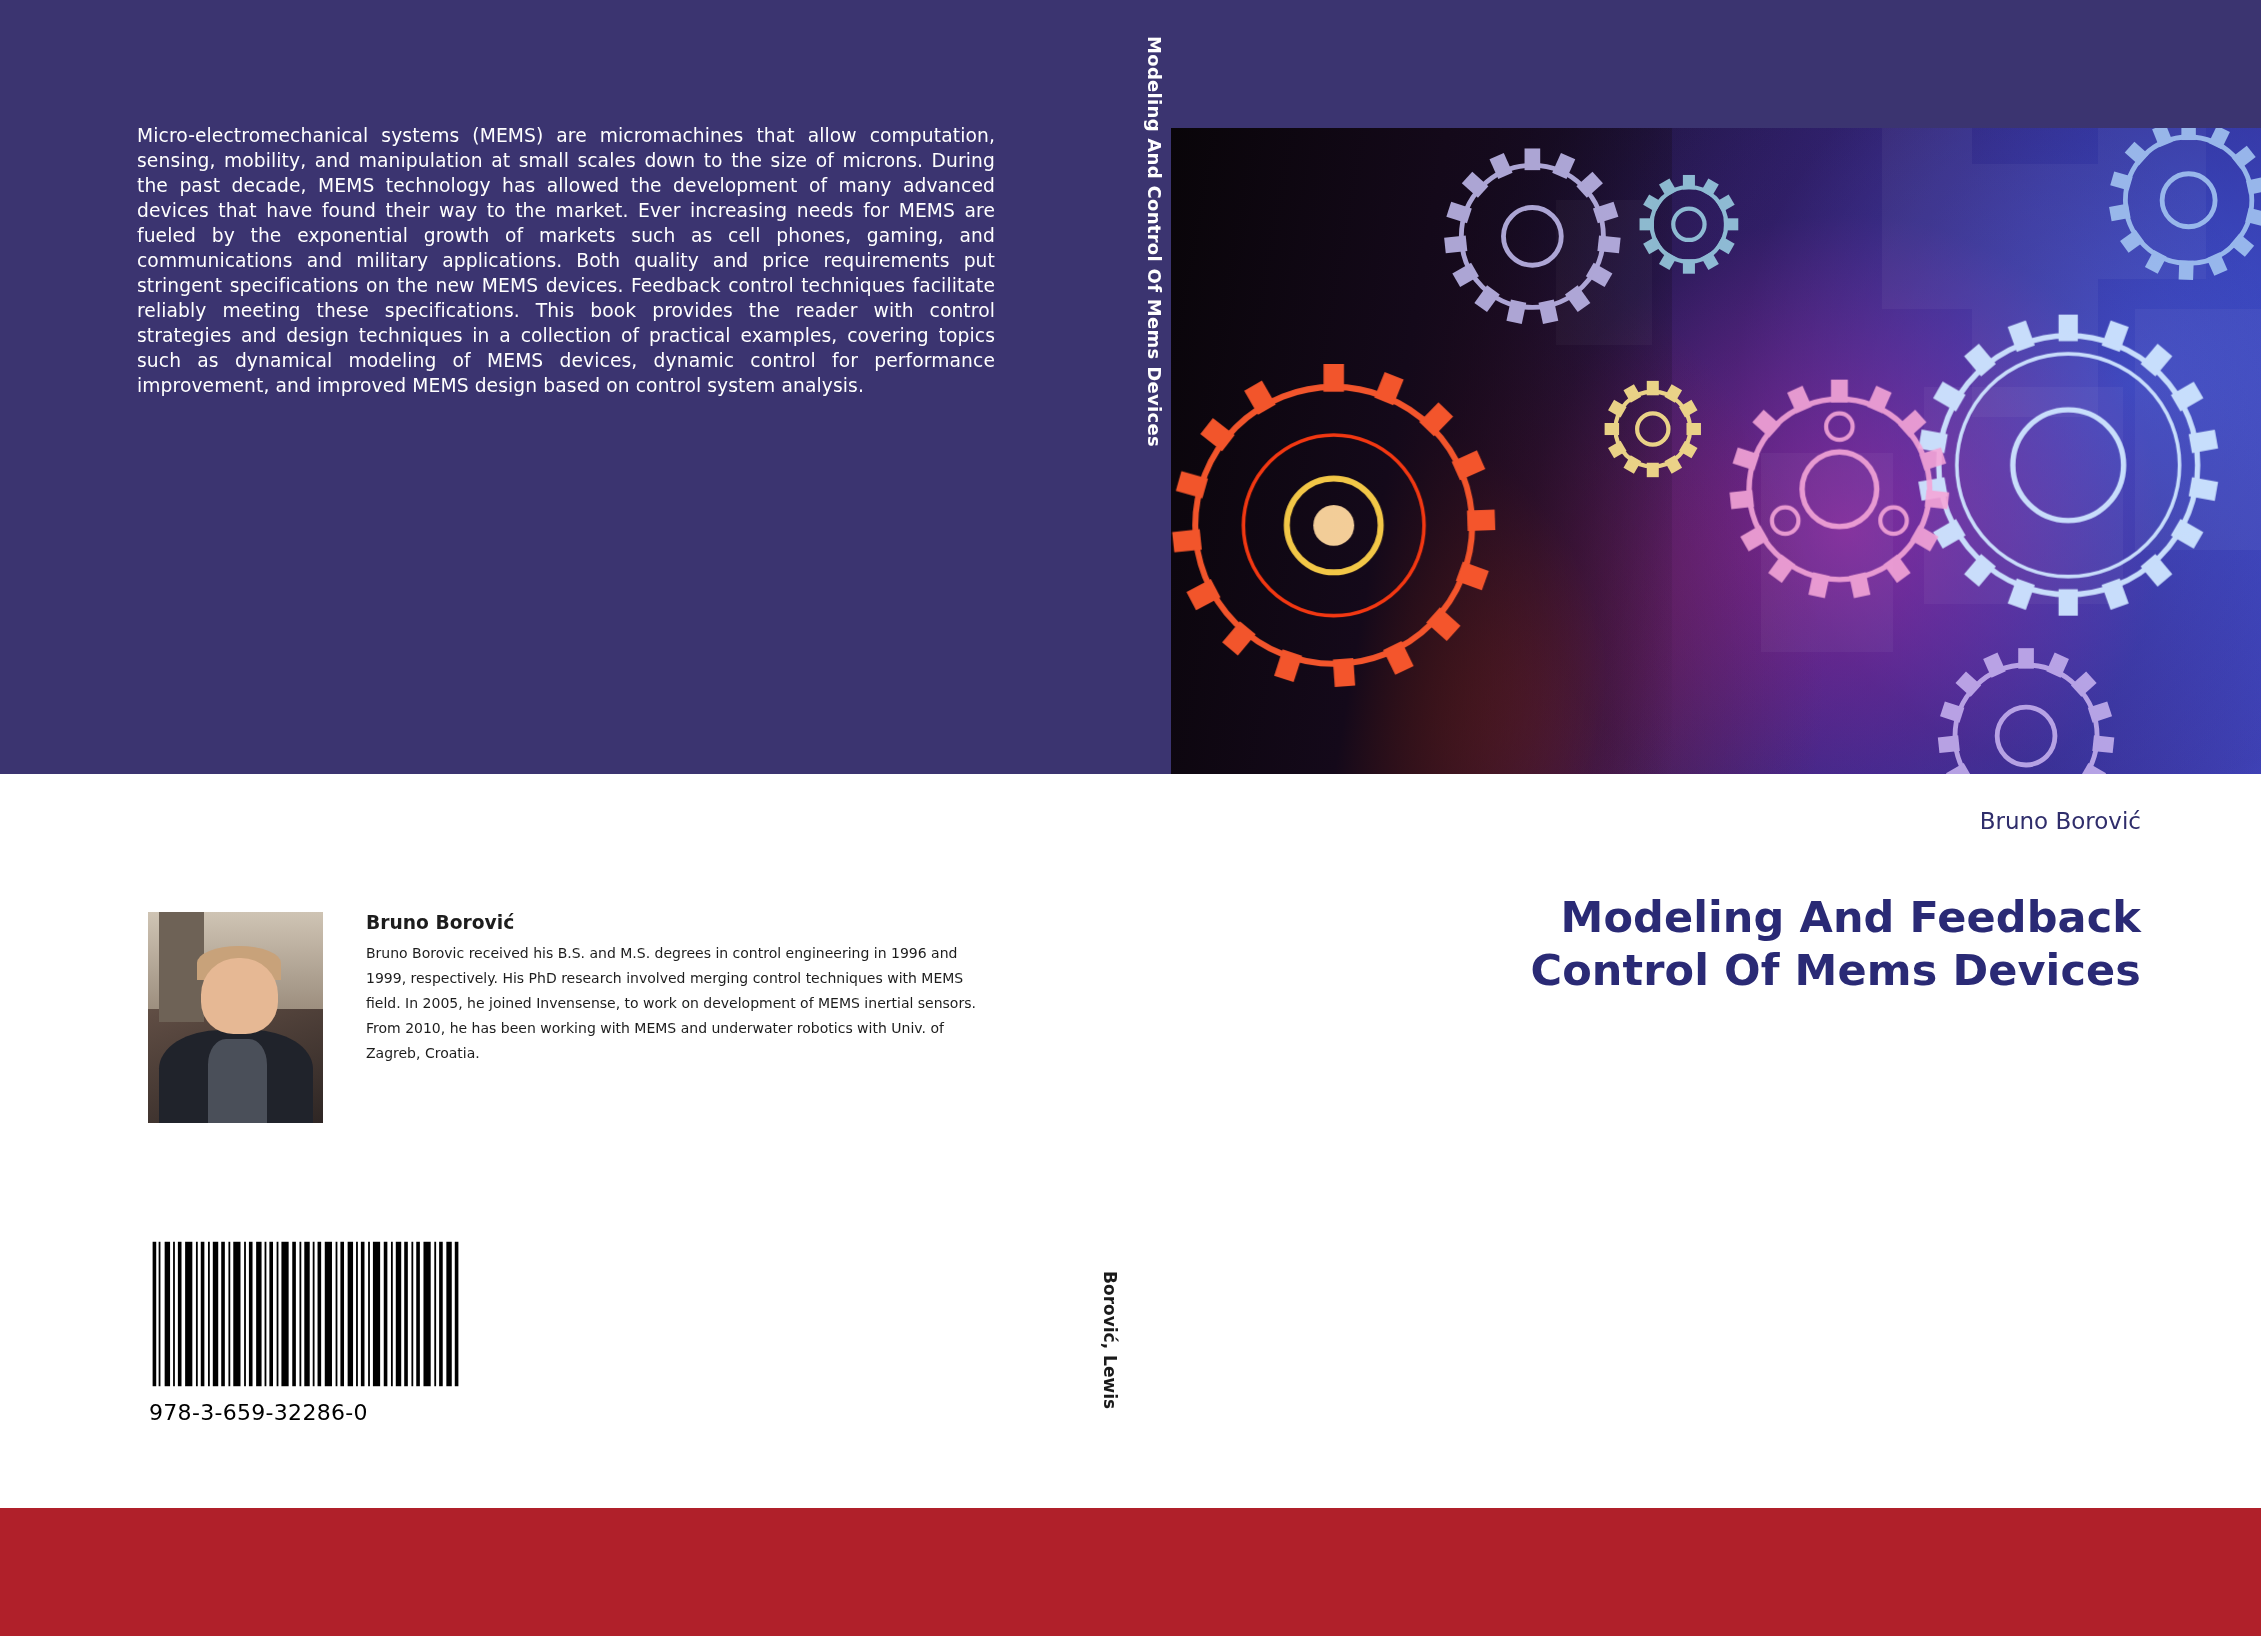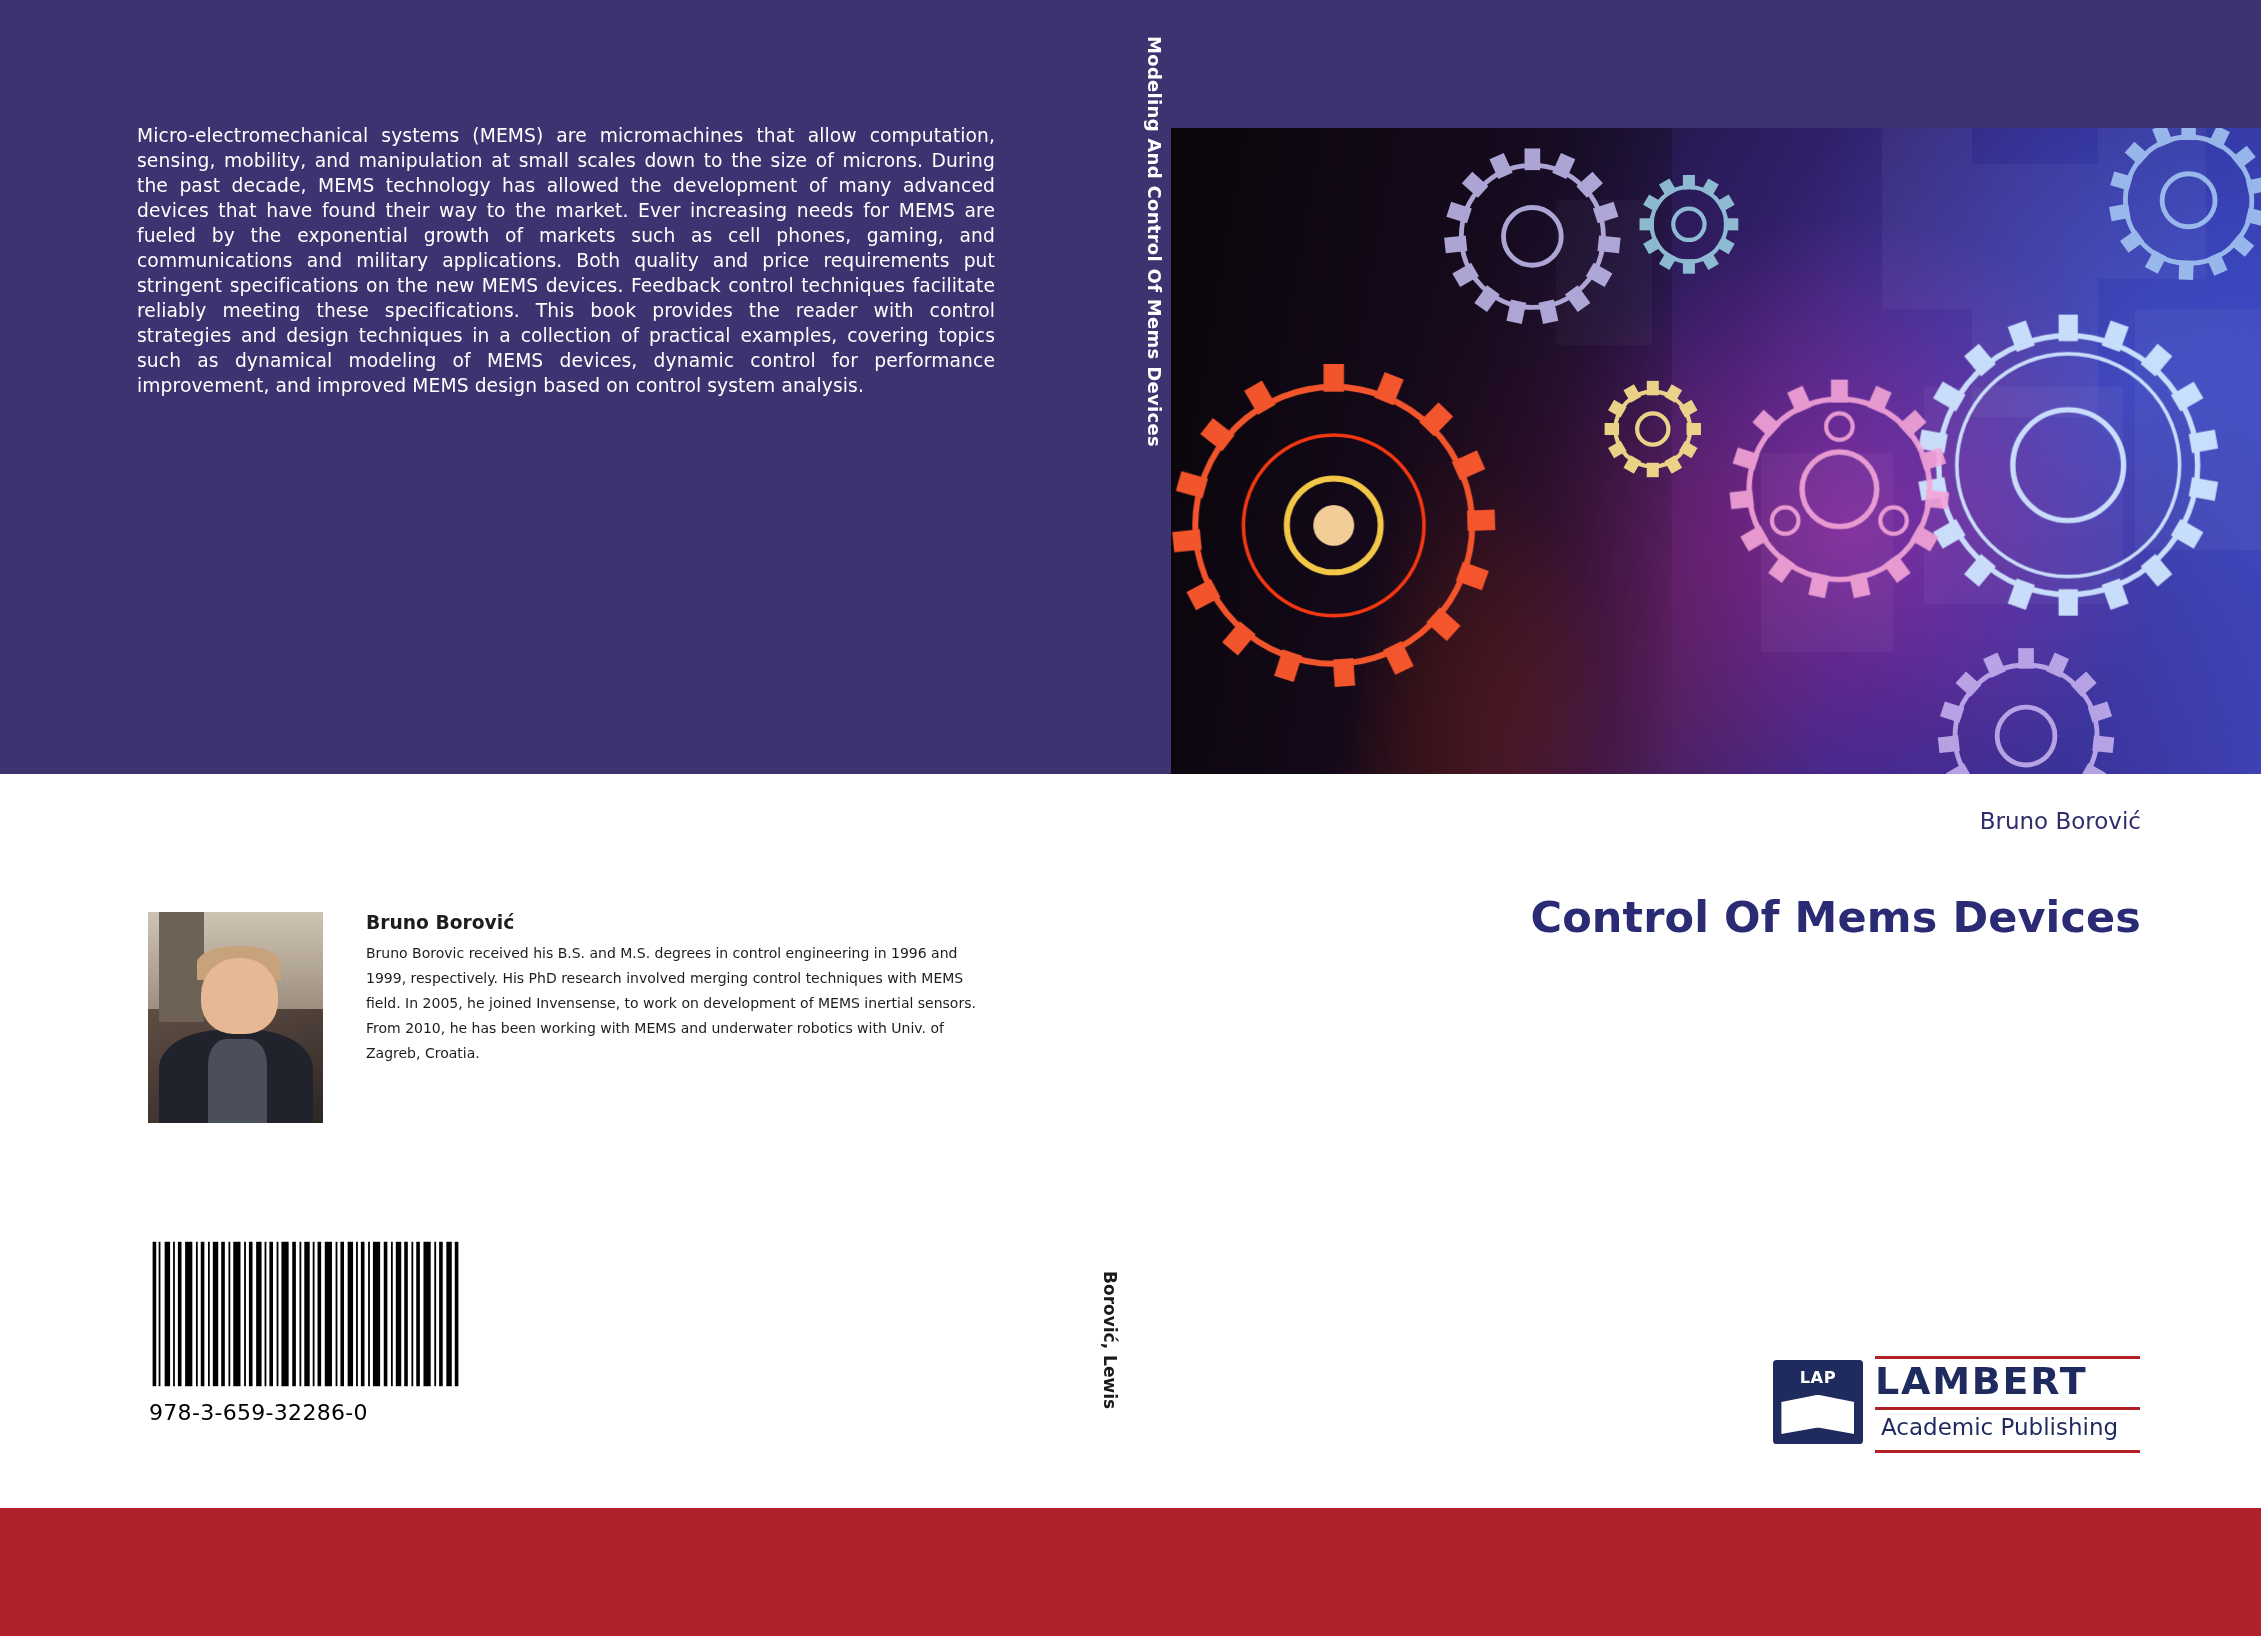--- a/index.html
+++ b/index.html
@@ -367,20 +367,21 @@
       </svg>
     </div>
   </div>
 
   <div class="lower"></div>
 
   <div class="authors-front">
     <div>Bruno Borović</div>
   </div>
   <div class="front-title">
+    <div>Modeling And Feedback</div>
     <div>Control Of Mems Devices</div>
   </div>
 
   <div class="photo">
     <div class="wall"></div>
     <div class="doorframe"></div>
     <div class="body"></div>
     <div class="shirt"></div>
     <div class="hair"></div>
     <div class="face"></div>
@@ -436,27 +437,16 @@
         <rect x="482" y="6" width="6" height="240"></rect>
         <rect x="494" y="6" width="9" height="240"></rect>
         <rect x="508" y="6" width="6" height="240"></rect>
       </g>
     </svg>
   </div>
   <div class="isbn" style="left:149px;">978-3-659-32286-0</div>
 
   <div class="spine-authors">Borović, Lewis</div>
 
-  <div class="logo">
-    <div class="book">
-      <div class="lap">LAP</div>
-      <div class="pages"></div>
-    </div>
-    <div class="rule r1"></div>
-    <div class="lambert">LAMBERT</div>
-    <div class="rule r2"></div>
-    <div class="acad">Academic Publishing</div>
-    <div class="rule r3"></div>
-  </div>
 
   <div class="red-band"></div>
 </div>
 
 
 </body></html>

